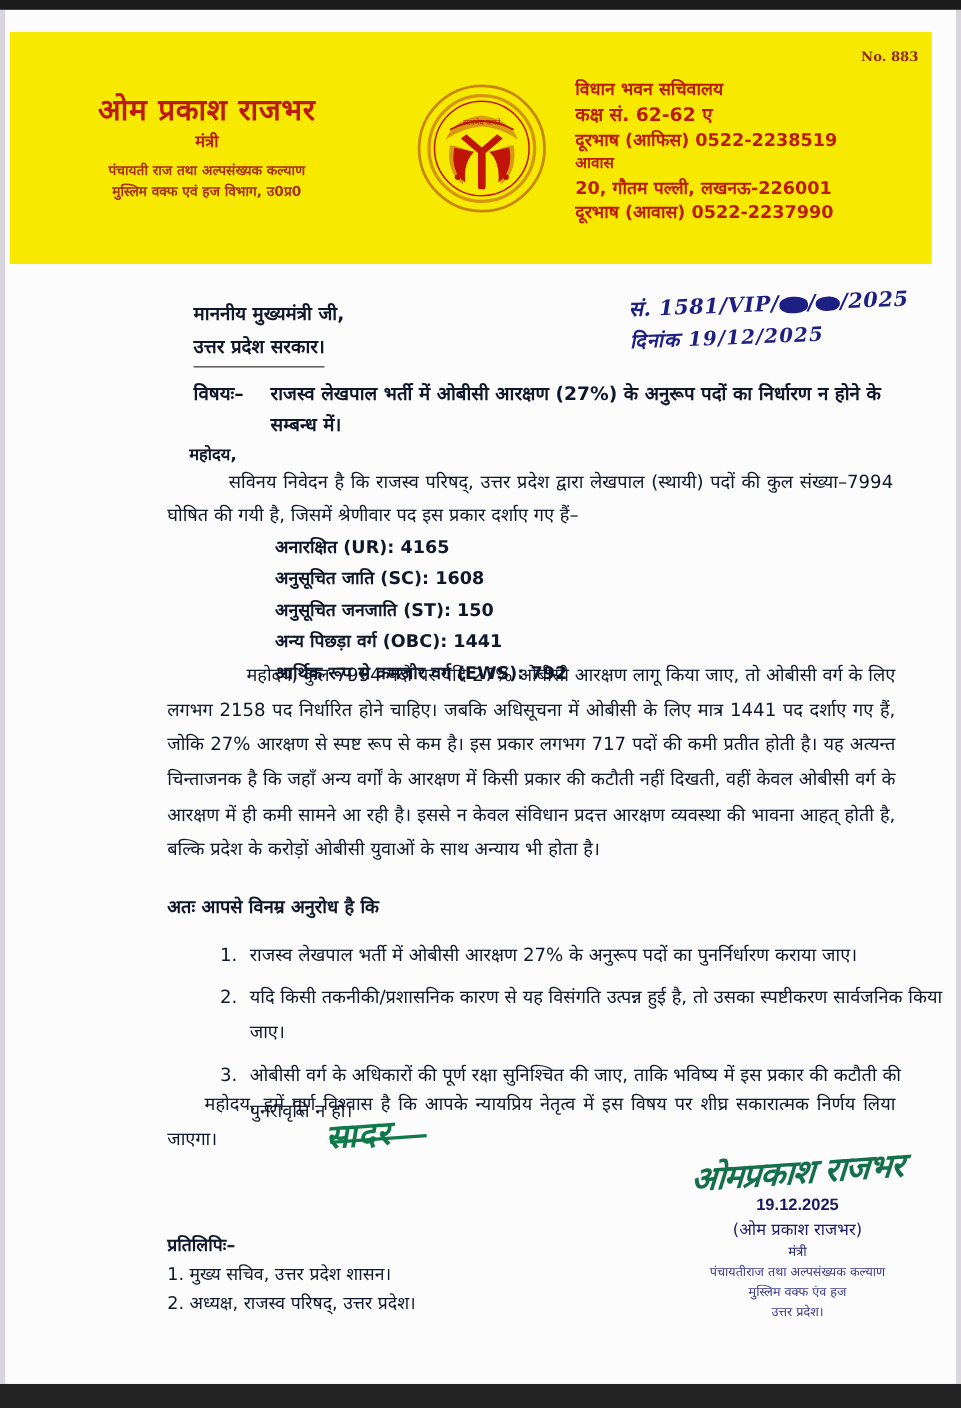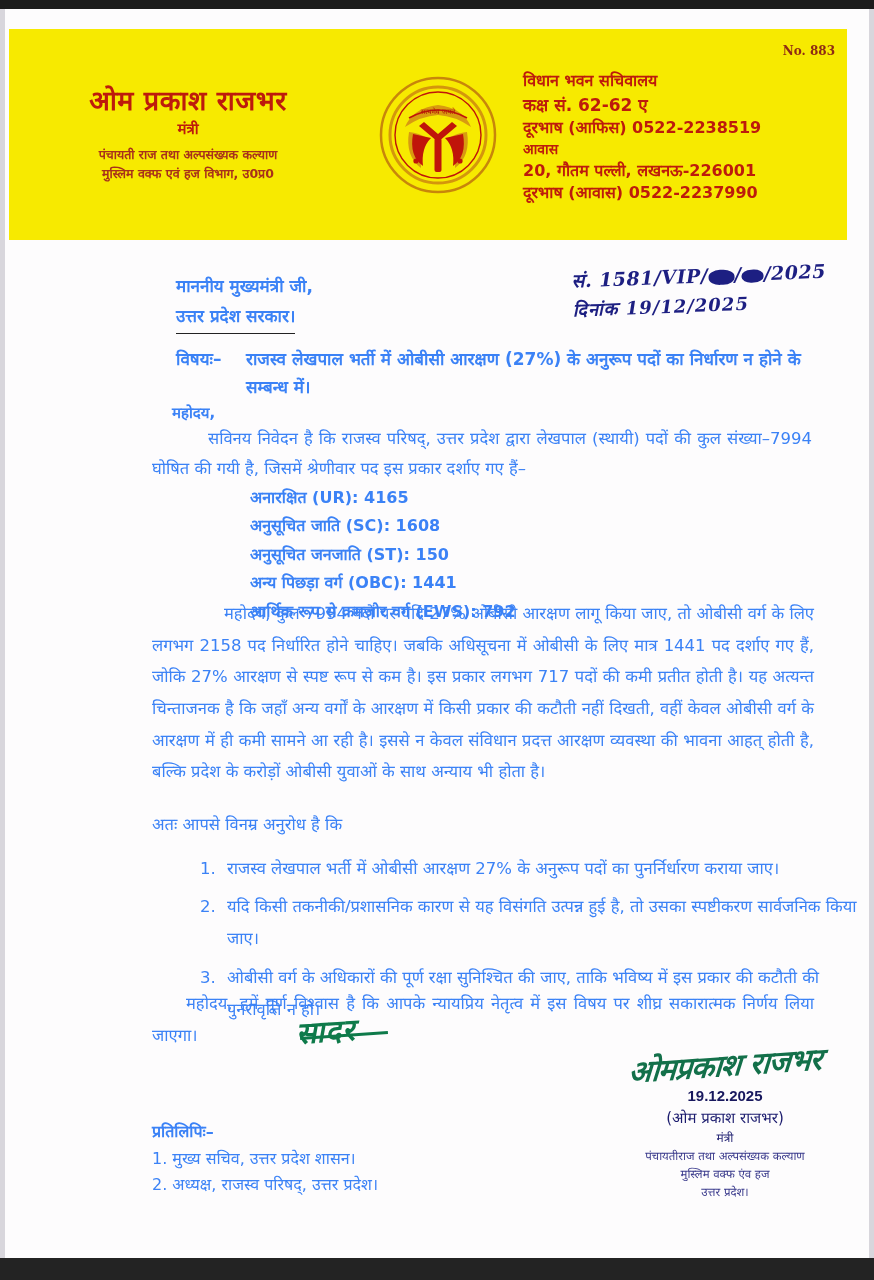--- a/index.html
+++ b/index.html
@@ -125,21 +125,21 @@
   .lh-r1 { font-size: 16px; }
   .lh-r2 { font-size: 17px; }
   .lh-r3 { font-size: 16px; }
   .lh-r4 { font-size: 14px; }
   .lh-r5 { font-size: 16px; }
   .lh-r6 { font-size: 16px; }
 
   
   .body-text {
     font-family: "DejaVu Sans", sans-serif;
-    color: #3b82f6;
+    color: #0f172a;
   }
   .addressee {
     position: absolute;
     left: 176px;
     top: 272px;
     font-size: 17px;
     line-height: 1.75;
     font-weight: 600;
   }
   .addressee .line2 {
@@ -232,21 +232,21 @@
     line-height: 1.92;
     text-align: justify;
     text-indent: 72px;
     font-weight: 500;
   }
   .req-intro {
     position: absolute;
     left: 152px;
     top: 812px;
     font-size: 16.5px;
-    font-weight: 400;
+    font-weight: 700;
   }
   .req-list {
     position: absolute;
     left: 178px;
     top: 838px;
     width: 636px;
     margin: 15px;
     padding-left: 28px;
     font-size: 16.5px;
     line-height: 1.95;

